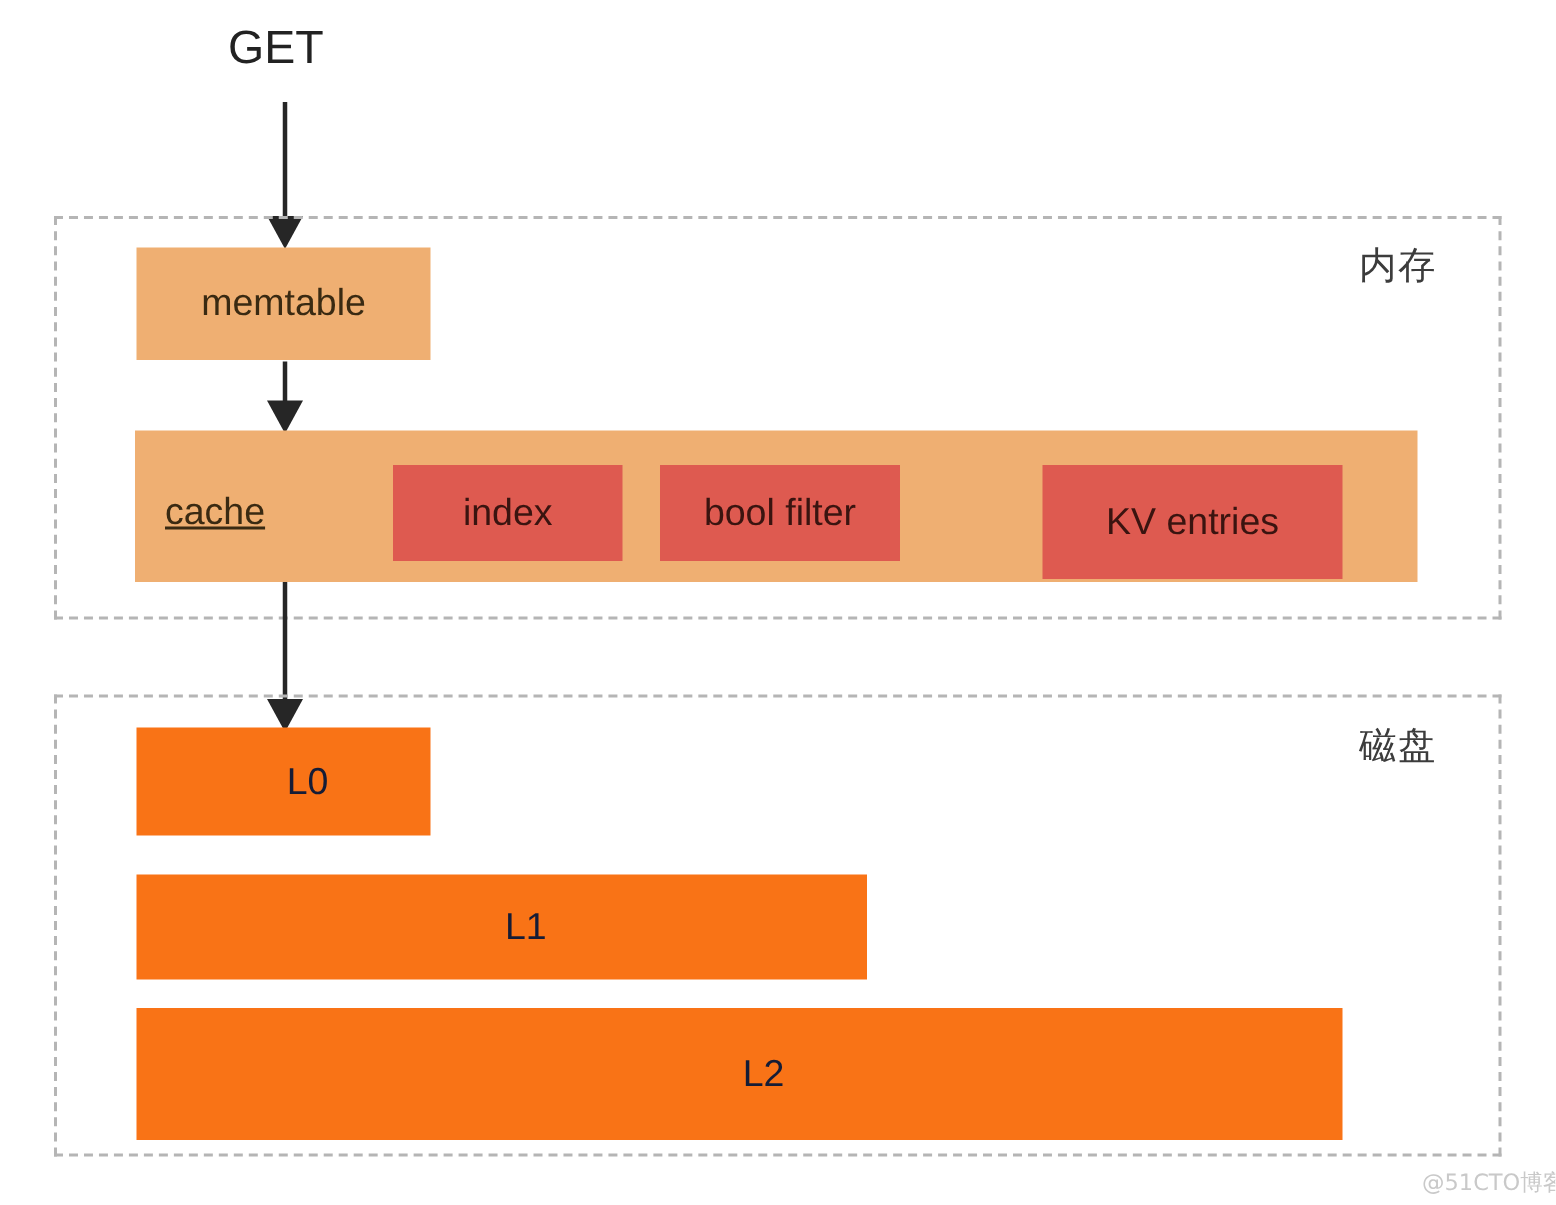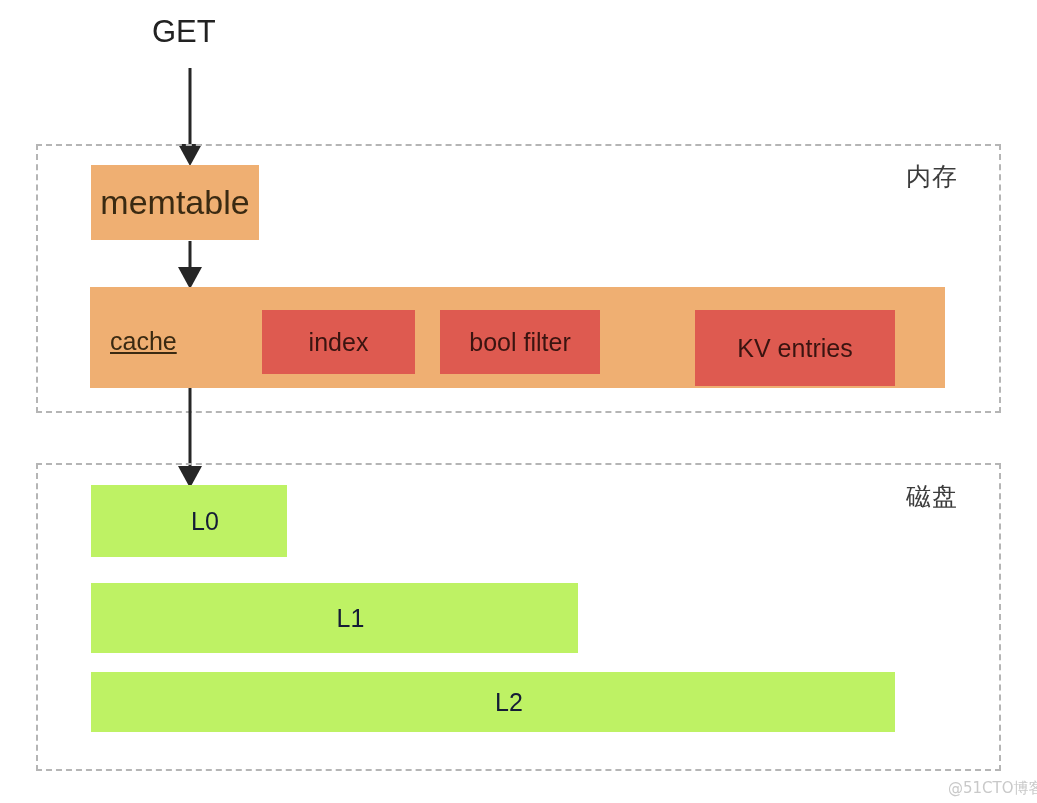--- a/index.html
+++ b/index.html
@@ -45,21 +45,21 @@
   }
   .box-orange {
     background: #efaf72;
     color: #3a2a12;
   }
   .box-red {
     background: #de5a50;
     color: #3a1410;
   }
   .box-blue {
-    background: #bef264;
+    background: #f97316;
     color: #151c36;
     padding-left: 32px;
   }
 
   .cache-label {
     position: absolute;
     font-size: 25px;
     color: #3a2a12;
     white-space: nowrap;
     text-decoration: underline;
@@ -113,21 +113,21 @@
 
   <div class="arrow" style="left:178px; top:68px; width:24px; height:98px;">
     <div class="arrow-shaft" style="width:3px; height:78px;"></div>
     <div class="arrow-head"></div>
   </div>
 
   <div class="region" style="left:36px; top:144px; width:965px; height:269px;"></div>
 
   <div class="region-label" style="left:906px; top:160px;">内存</div>
 
-  <div class="box box-orange" style="left:91px; top:165px; width:168px; height:75px; font-size:34px;">
+  <div class="box box-orange" style="left:91px; top:165px; width:196px; height:75px; font-size:25px;">
     <span>memtable</span>
   </div>
 
   <div class="arrow" style="left:178px; top:241px; width:24px; height:48px;">
     <div class="arrow-shaft" style="width:3px; height:28px;"></div>
     <div class="arrow-head"></div>
   </div>
 
   <div class="box box-orange" style="left:90px; top:287px; width:855px; height:101px; justify-content:flex-start;"></div>
 
@@ -155,19 +155,19 @@
   <div class="region-label" style="left:906px; top:480px;">磁盘</div>
 
   <div class="box box-blue" style="left:91px; top:485px; width:196px; height:72px; font-size:25px;">
     <span>L0</span>
   </div>
 
   <div class="box box-blue" style="left:91px; top:583px; width:487px; height:70px; font-size:25px;">
     <span>L1</span>
   </div>
 
-  <div class="box box-blue" style="left:91px; top:672px; width:804px; height:60px; font-size:25px;align-items:center;">
+  <div class="box box-blue" style="left:91px; top:672px; width:804px; height:88px; font-size:25px;align-items:center;">
     <span>L2</span>
   </div>
 
   <div class="watermark" style="left:948px; top:779px;">@51CTO博客</div>
 
 </div>
 
 </body></html>

